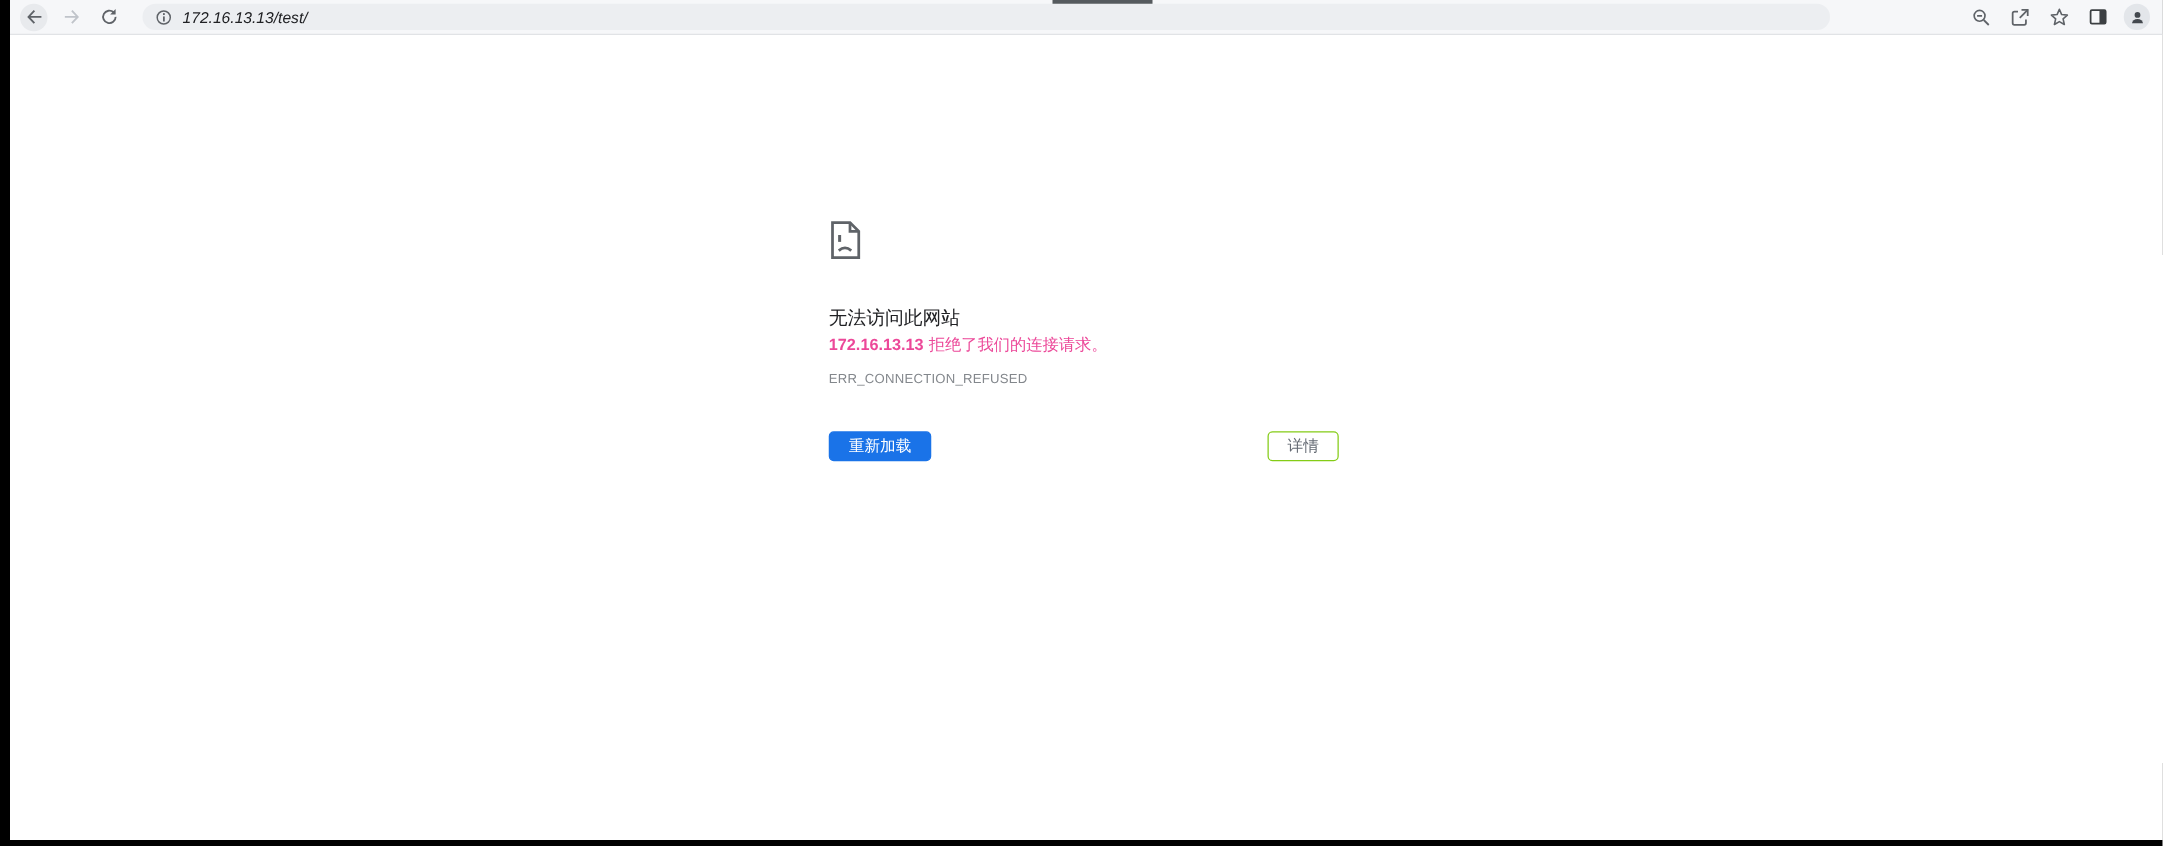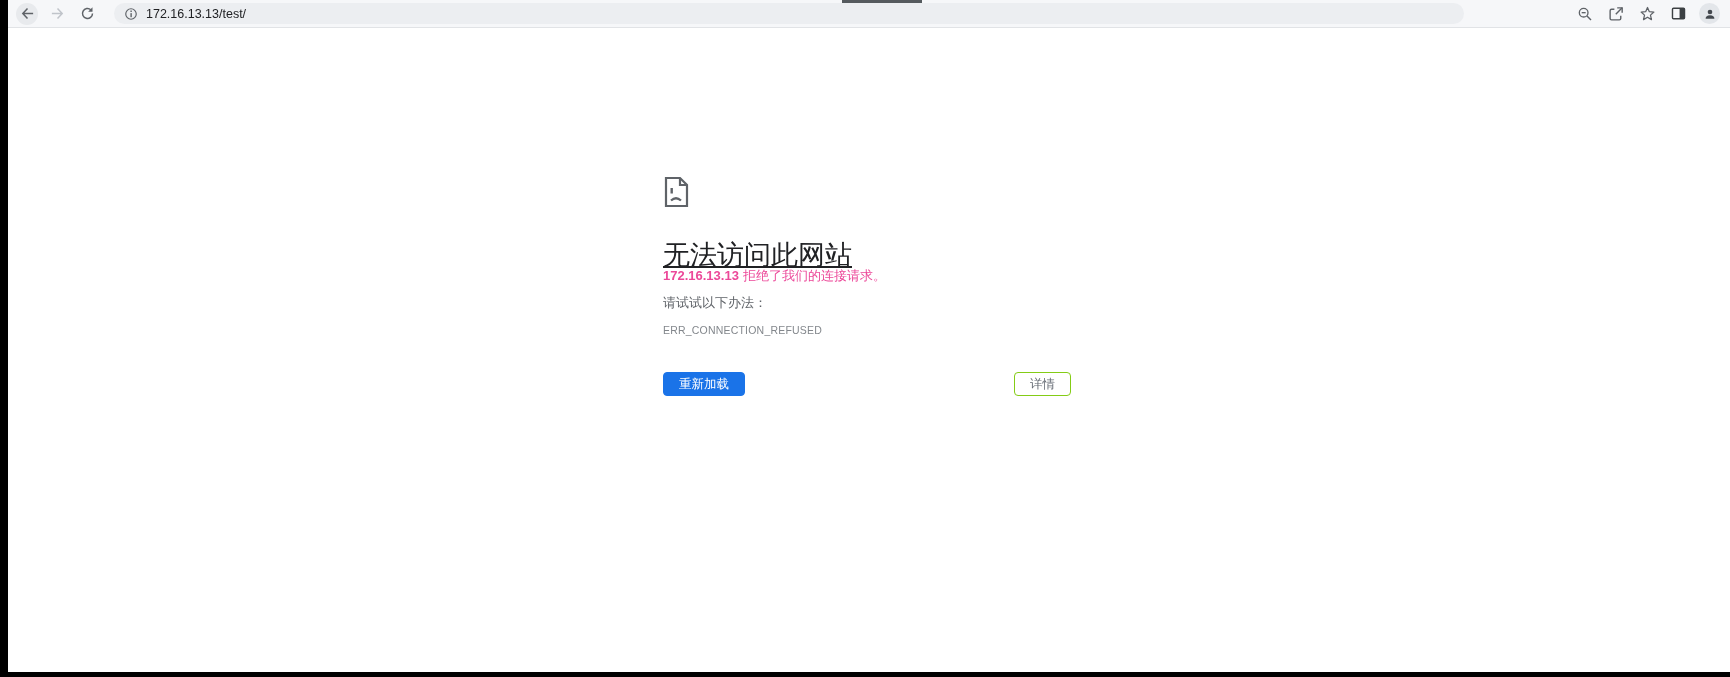--- a/index.html
+++ b/index.html
@@ -45,20 +45,21 @@
   .omnibox {
     width: 1350px;
     height: 21px;
     margin-left: 8px;
     background: #eceef1;
     border-radius: 11px;
     display: flex;
     align-items: center;
     padding: 0 10px;
     flex: 0 0 auto;
+    font-style: italic;
   }
   .omnibox .url-text {
     font-size: 12.5px;
     color: #202124;
     margin-left: 8px;
     white-space: nowrap;
   }
   .toolbar-spacer { flex: 1 1 auto; }
   .tb-icon {
     width: 24px; height: 24px;
@@ -82,25 +83,24 @@
   }
   .error-content {
     position: absolute;
     left: 655px;
     top: 0;
     width: 440px;
   }
   .sad-file-icon { margin-top: 148px; width: 26px; height: 32px; }
   .error-title {
     margin-top: 34px;
-    font-size: 27px;
+    font-size: 15px;
     font-weight: 400;
     color: #202124;
     line-height: 26px;
-    text-decoration: underline;
   }
   .error-message {
     font-size: 13px;
     color: #ec4899;
     line-height: 16px;
   }
   .error-message .host { font-weight: bold; }
   .error-message .rest { margin-left: 4px; }
   .suggestions-heading {
     margin-top: 11px;
@@ -260,21 +260,20 @@
         <rect x="7.5" y="12" width="2.4" height="5.5" fill="#5f6368"></rect>
         <path d="M8 24.5 Q13 20 18 24.5" fill="none" stroke="#5f6368" stroke-width="2.2"></path>
       </svg>
 
       <h1 class="error-title">无法访问此网站</h1>
 
       <p class="error-message">
         <span class="host">172.16.13.13</span><span class="rest">拒绝了我们的连接请求。</span>
       </p>
 
-      <p class="suggestions-heading">请试试以下办法：</p>
 
 
       <div class="error-code">ERR_CONNECTION_REFUSED</div>
 
       <div class="button-row">
         <button class="btn btn-primary">重新加载</button>
         <button class="btn btn-secondary">详情</button>
       </div>
 
     </div>

